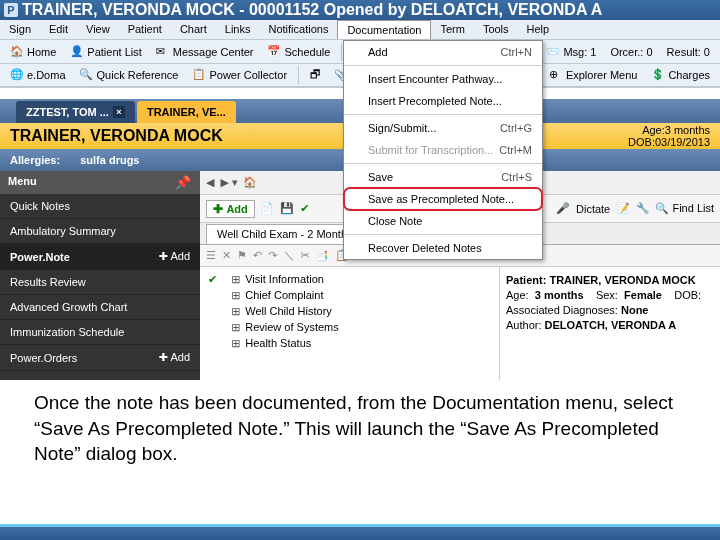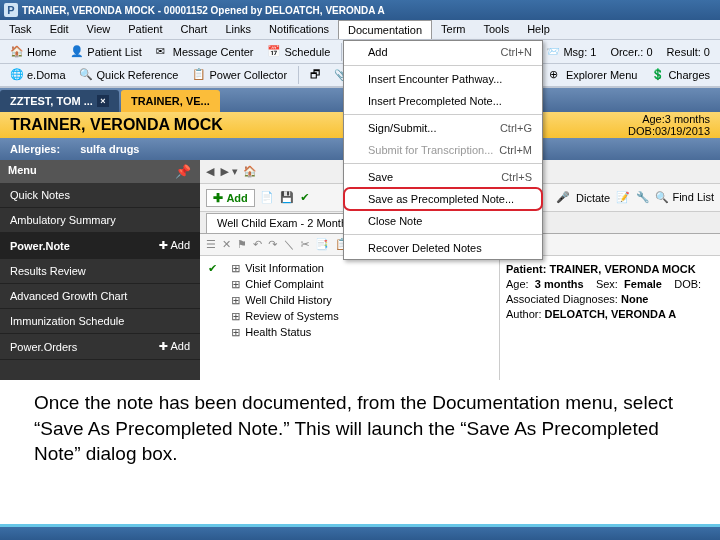--- a/index.html
+++ b/index.html
@@ -1,33 +1,33 @@
 <!DOCTYPE html>
 <html><head>
 <meta charset="utf-8">
 <style>
   * { margin: 0; padding: 0; box-sizing: border-box; font-family: Tahoma, Arial, sans-serif; font-size: 11px; }
   body { width: 720px; height: 540px; background: #fff; overflow: hidden; position: relative; }
 
   .title-bar { background: linear-gradient(#3b6ea5,#2d5a8e); color: #fff; height: 20px; display: flex; align-items: center; padding: 0 4px; }
   .title-bar .app-icon { width: 14px; height: 14px; background:#d0e4f5; color:#2d5a8e; font-weight:bold; text-align:center; line-height:14px; margin-right:4px; border-radius:2px;}
-  .title-text { font-weight: bold; font-size: 10px; }
+  .title-text { font-weight: bold; font-size: 16px; }
 
   .menu-bar { background: #e8eef6; height: 20px; display: flex; border-bottom: 1px solid #c0c8d4; }
   .menu-item { padding: 3px 9px; cursor: default; }
   .menu-item.active { background: #fff; border: 1px solid #999; border-bottom: none; }
 
   .toolbar { background: #eaf0f8; height: 24px; display: flex; align-items: center; border-bottom: 1px solid #c0c8d4; padding: 0 4px; gap: 2px;}
   .tb-btn { padding: 2px 6px; display: flex; align-items: center; gap: 3px; cursor: default;}
   .tb-icon { width: 14px; height: 14px; display:inline-block; }
   .sep { width:1px; height:18px; background:#bcc5d3; margin:0 3px;}
 
   .toolbar2 { background: #eaf0f8; height: 24px; display: flex; align-items: center; border-bottom: 2px solid #c0c8d4; padding: 0 4px; gap: 2px;}
 
-  .tabs-strip { background: linear-gradient(#6a8bb5,#4a6c99); height: 24px; display: flex; align-items: flex-end; padding-left: 0;}
+  .tabs-strip { background: linear-gradient(#6a8bb5,#4a6c99); height: 24px; display: flex; align-items: flex-end; padding-left: 16px; margin-top: 11px;}
   .tab { height: 22px; padding: 4px 10px; font-weight: bold; display: flex; align-items: center; gap: 4px; border-radius: 3px 3px 0 0;}
   .tab.inactive { background: #2d4a6e; color: #fff; margin-right: 2px;}
   .tab .close { width:12px; height:12px; background:#1a3050; color:#fff; text-align:center; line-height:12px; font-size:9px;}
   .tab.active { background: #fbbd3a; color: #000; }
 
   .patient-header { background: linear-gradient(#fcd770,#f9c233); height: 26px; display: flex; align-items: center; padding: 0 10px; justify-content: space-between;}
   .patient-name { font-size: 16px; font-weight: bold; }
   .patient-right { text-align: right; font-size: 12px;}
 
   .allergies-bar { background: linear-gradient(#6a8bb5,#4a6c99); color:#fff; height: 22px; display: flex; align-items: center; padding: 0 10px; justify-content:space-between;}
@@ -75,21 +75,21 @@
 </style>
 </head>
 <body>
 
 <div class="title-bar">
   <span class="app-icon">P</span>
   <span class="title-text">TRAINER, VERONDA MOCK - 00001152 Opened by DELOATCH, VERONDA A</span>
 </div>
 
 <div class="menu-bar">
-  <span class="menu-item">Task</span>
+  <span class="menu-item">Sign</span>
   <span class="menu-item">Edit</span>
   <span class="menu-item">View</span>
   <span class="menu-item">Patient</span>
   <span class="menu-item">Chart</span>
   <span class="menu-item">Links</span>
   <span class="menu-item">Notifications</span>
   <span class="menu-item active">Documentation</span>
   <span class="menu-item">Term</span>
   <span class="menu-item">Tools</span>
   <span class="menu-item">Help</span>

